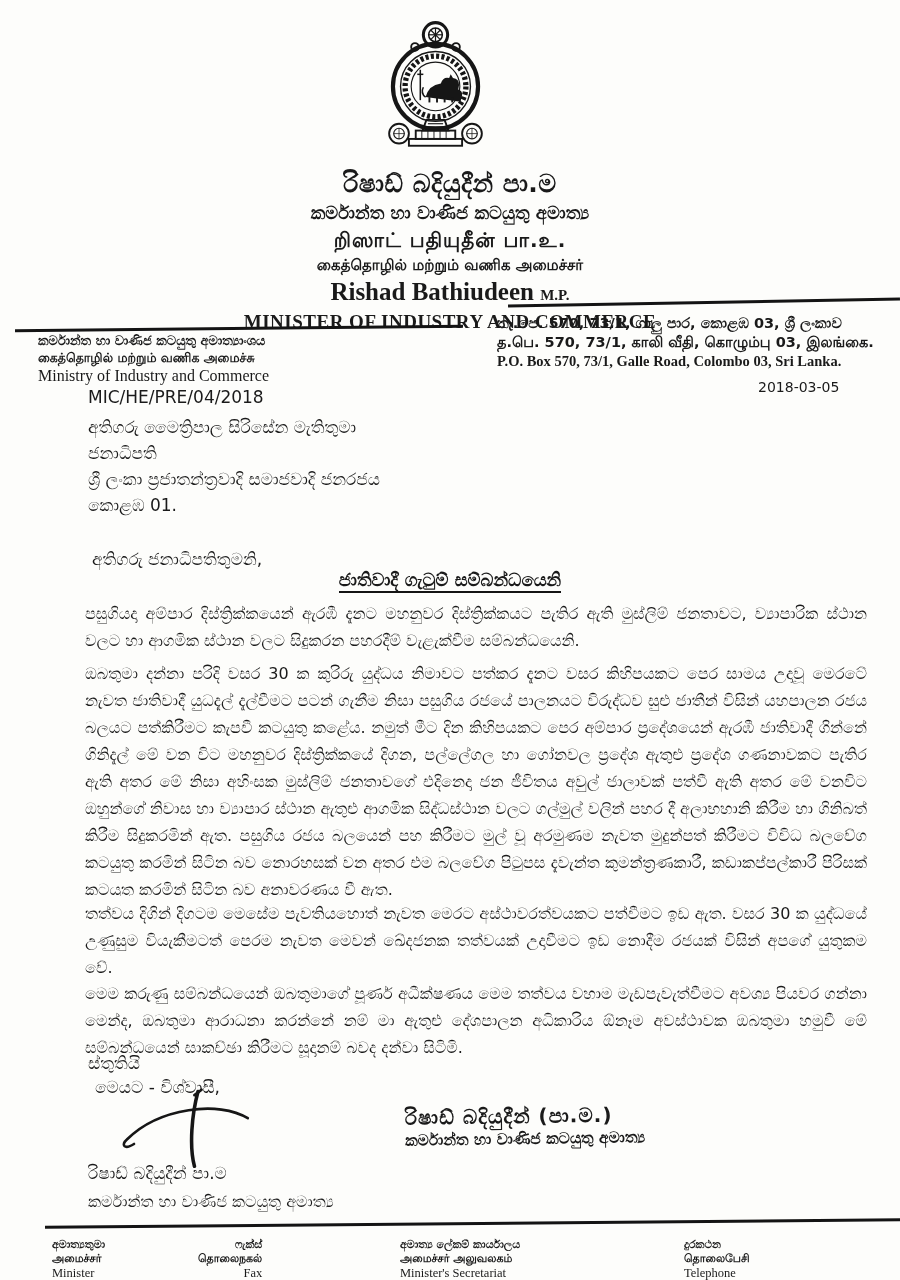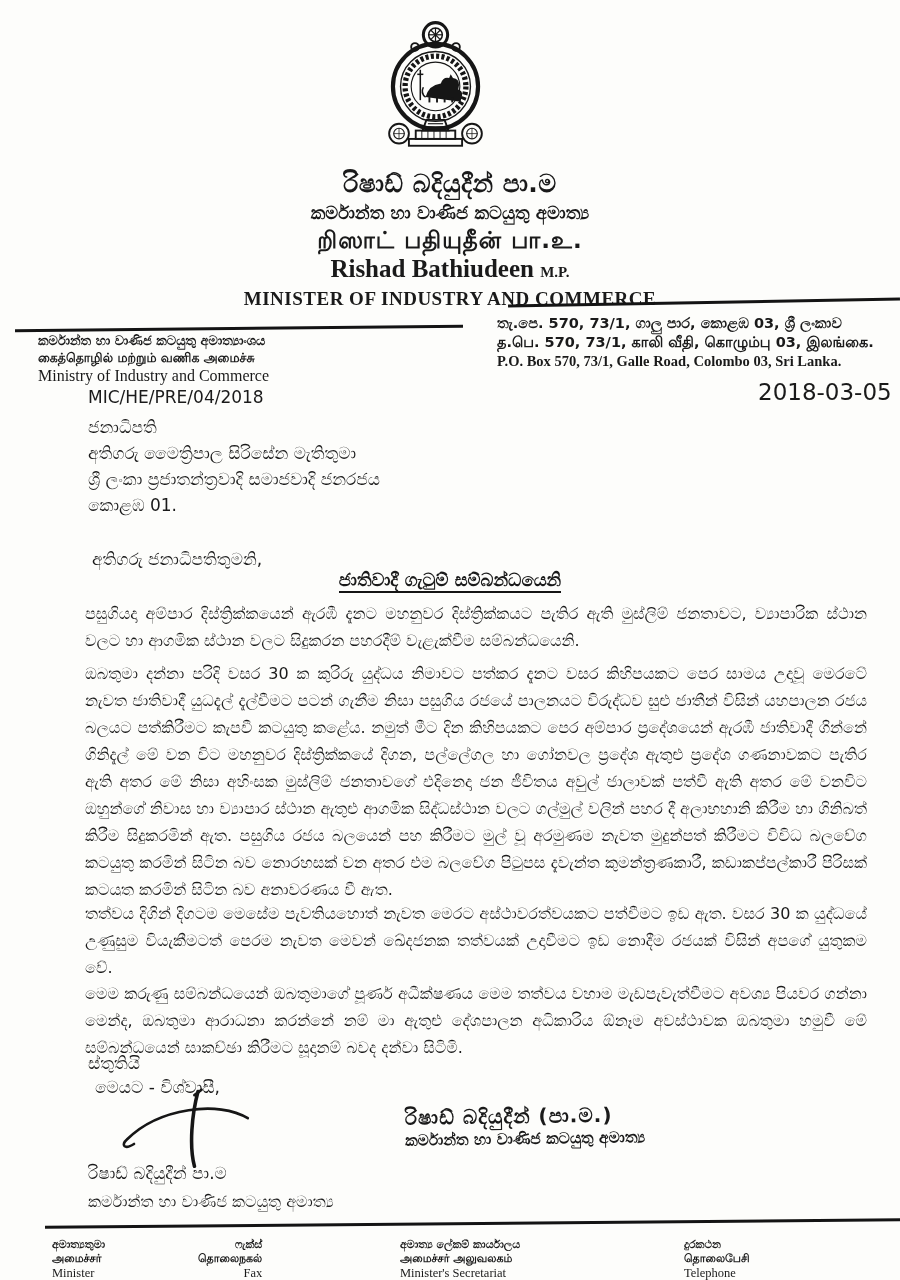--- a/index.html
+++ b/index.html
@@ -7,21 +7,21 @@
     width:900px;height:1280px;overflow:hidden;position:relative;
     background:#fdfdfb;color:#1a1a1a;
     font-family:"DejaVu Sans","Liberation Sans",sans-serif;
   }
   .abs{position:absolute;}
   .center{left:0;right:0;text-align:center;}
   .serif{font-family:"Liberation Serif","DejaVu Serif",serif;}
   
   .lh-name-si{font-size:25px;line-height:31px;font-weight:700;letter-spacing:.5px;}
   .lh-title-si{font-size:18px;line-height:27px;font-weight:700;}
-  .lh-name-ta{font-size:23px;line-height:28px;font-weight:700;letter-spacing:1px;}
+  .lh-name-ta{font-size:20px;line-height:28px;font-weight:700;letter-spacing:1px;}
   .lh-title-ta{font-size:15px;line-height:23px;font-weight:700;}
   .lh-name-en{font-size:25px;line-height:30px;font-weight:700;}
   .lh-name-en .mp{font-size:15px;}
   .lh-title-en{font-size:19px;line-height:24px;font-weight:700;letter-spacing:.5px;}
   .rule{background:#141414;height:3px;}
   
   .min-si{font-size:13px;font-weight:700;line-height:17px;}
   .min-ta{font-size:12.5px;font-weight:700;line-height:17px;}
   .min-en{font-size:16px;line-height:20px;}
   .addr div{font-size:14.5px;font-weight:700;line-height:19px;white-space:nowrap;}
@@ -93,20 +93,21 @@
     <circle cx="138" cy="160" r="7" stroke-width="1.5"></circle>
     <line x1="138" y1="153" x2="138" y2="167" stroke-width="1"></line>
     <line x1="131" y1="160" x2="145" y2="160" stroke-width="1"></line>
   </svg>
 </div>
 
 <div class="abs center" style="top:168px;">
   <div class="lh-name-si">රිෂාඩ් බදියුදීන් පා.ම</div>
   <div class="lh-title-si">කර්මාන්ත හා වාණිජ කටයුතු අමාත්‍ය</div>
   <div class="lh-name-ta">றிஸாட் பதியுதீன் பா.உ.</div>
+  <div class="lh-title-ta">கைத்தொழில் மற்றும் வணிக அமைச்சர்</div>
   <div class="lh-name-en serif">
     <span>Rishad Bathiudeen</span>
     <span class="mp">M.P.</span>
   </div>
   <div class="lh-title-en serif">MINISTER OF INDUSTRY AND COMMERCE</div>
 </div>
 
 <div class="abs rule" style="top:301px;left:508px;right:0;transform:rotate(-1deg);"></div>
 <div class="abs rule" style="top:327px;left:15px;width:448px;transform:rotate(-0.6deg);"></div>
 
@@ -116,25 +117,25 @@
   <div class="min-en serif">Ministry of Industry and Commerce</div>
 </div>
 
 <div class="abs addr" style="top:314px;left:497px;">
   <div>තැ.පෙ. 570, 73/1, ගාලු පාර, කොළඹ 03, ශ්‍රී ලංකාව</div>
   <div>த.பெ. 570, 73/1, காலி வீதி, கொழும்பு 03, இலங்கை.</div>
   <div class="serif">P.O. Box 570, 73/1, Galle Road, Colombo 03, Sri Lanka.</div>
 </div>
 
 <div class="abs" style="top:387px;left:88px;font-size:17px;">MIC/HE/PRE/04/2018</div>
-<div class="abs" style="top:379px;left:758px;font-size:23px;">2018-03-05</div>
+<div class="abs" style="top:379px;left:758px;font-size:14px;">2018-03-05</div>
 
 <div class="abs line17" style="top:414px;left:88px;">
+  <div>අතිගරු මෛත්‍රිපාල සිරිසේන මැතිතුමා</div>
   <div>ජනාධිපති</div>
-  <div>අතිගරු මෛත්‍රිපාල සිරිසේන මැතිතුමා</div>
   <div>ශ්‍රී ලංකා ප්‍රජාතන්ත්‍රවාදි සමාජවාදි ජනරජය</div>
   <div>කොළඹ 01.</div>
 </div>
 
 <div class="abs line17" style="top:546px;left:92px;">අතිගරු ජනාධිපතිතුමනි,</div>
 
 <div class="abs center" style="top:569px;">
   <span class="subject">ජාතිවාදී ගැටුම් සම්බන්ධයෙනි</span>
 </div>
 

